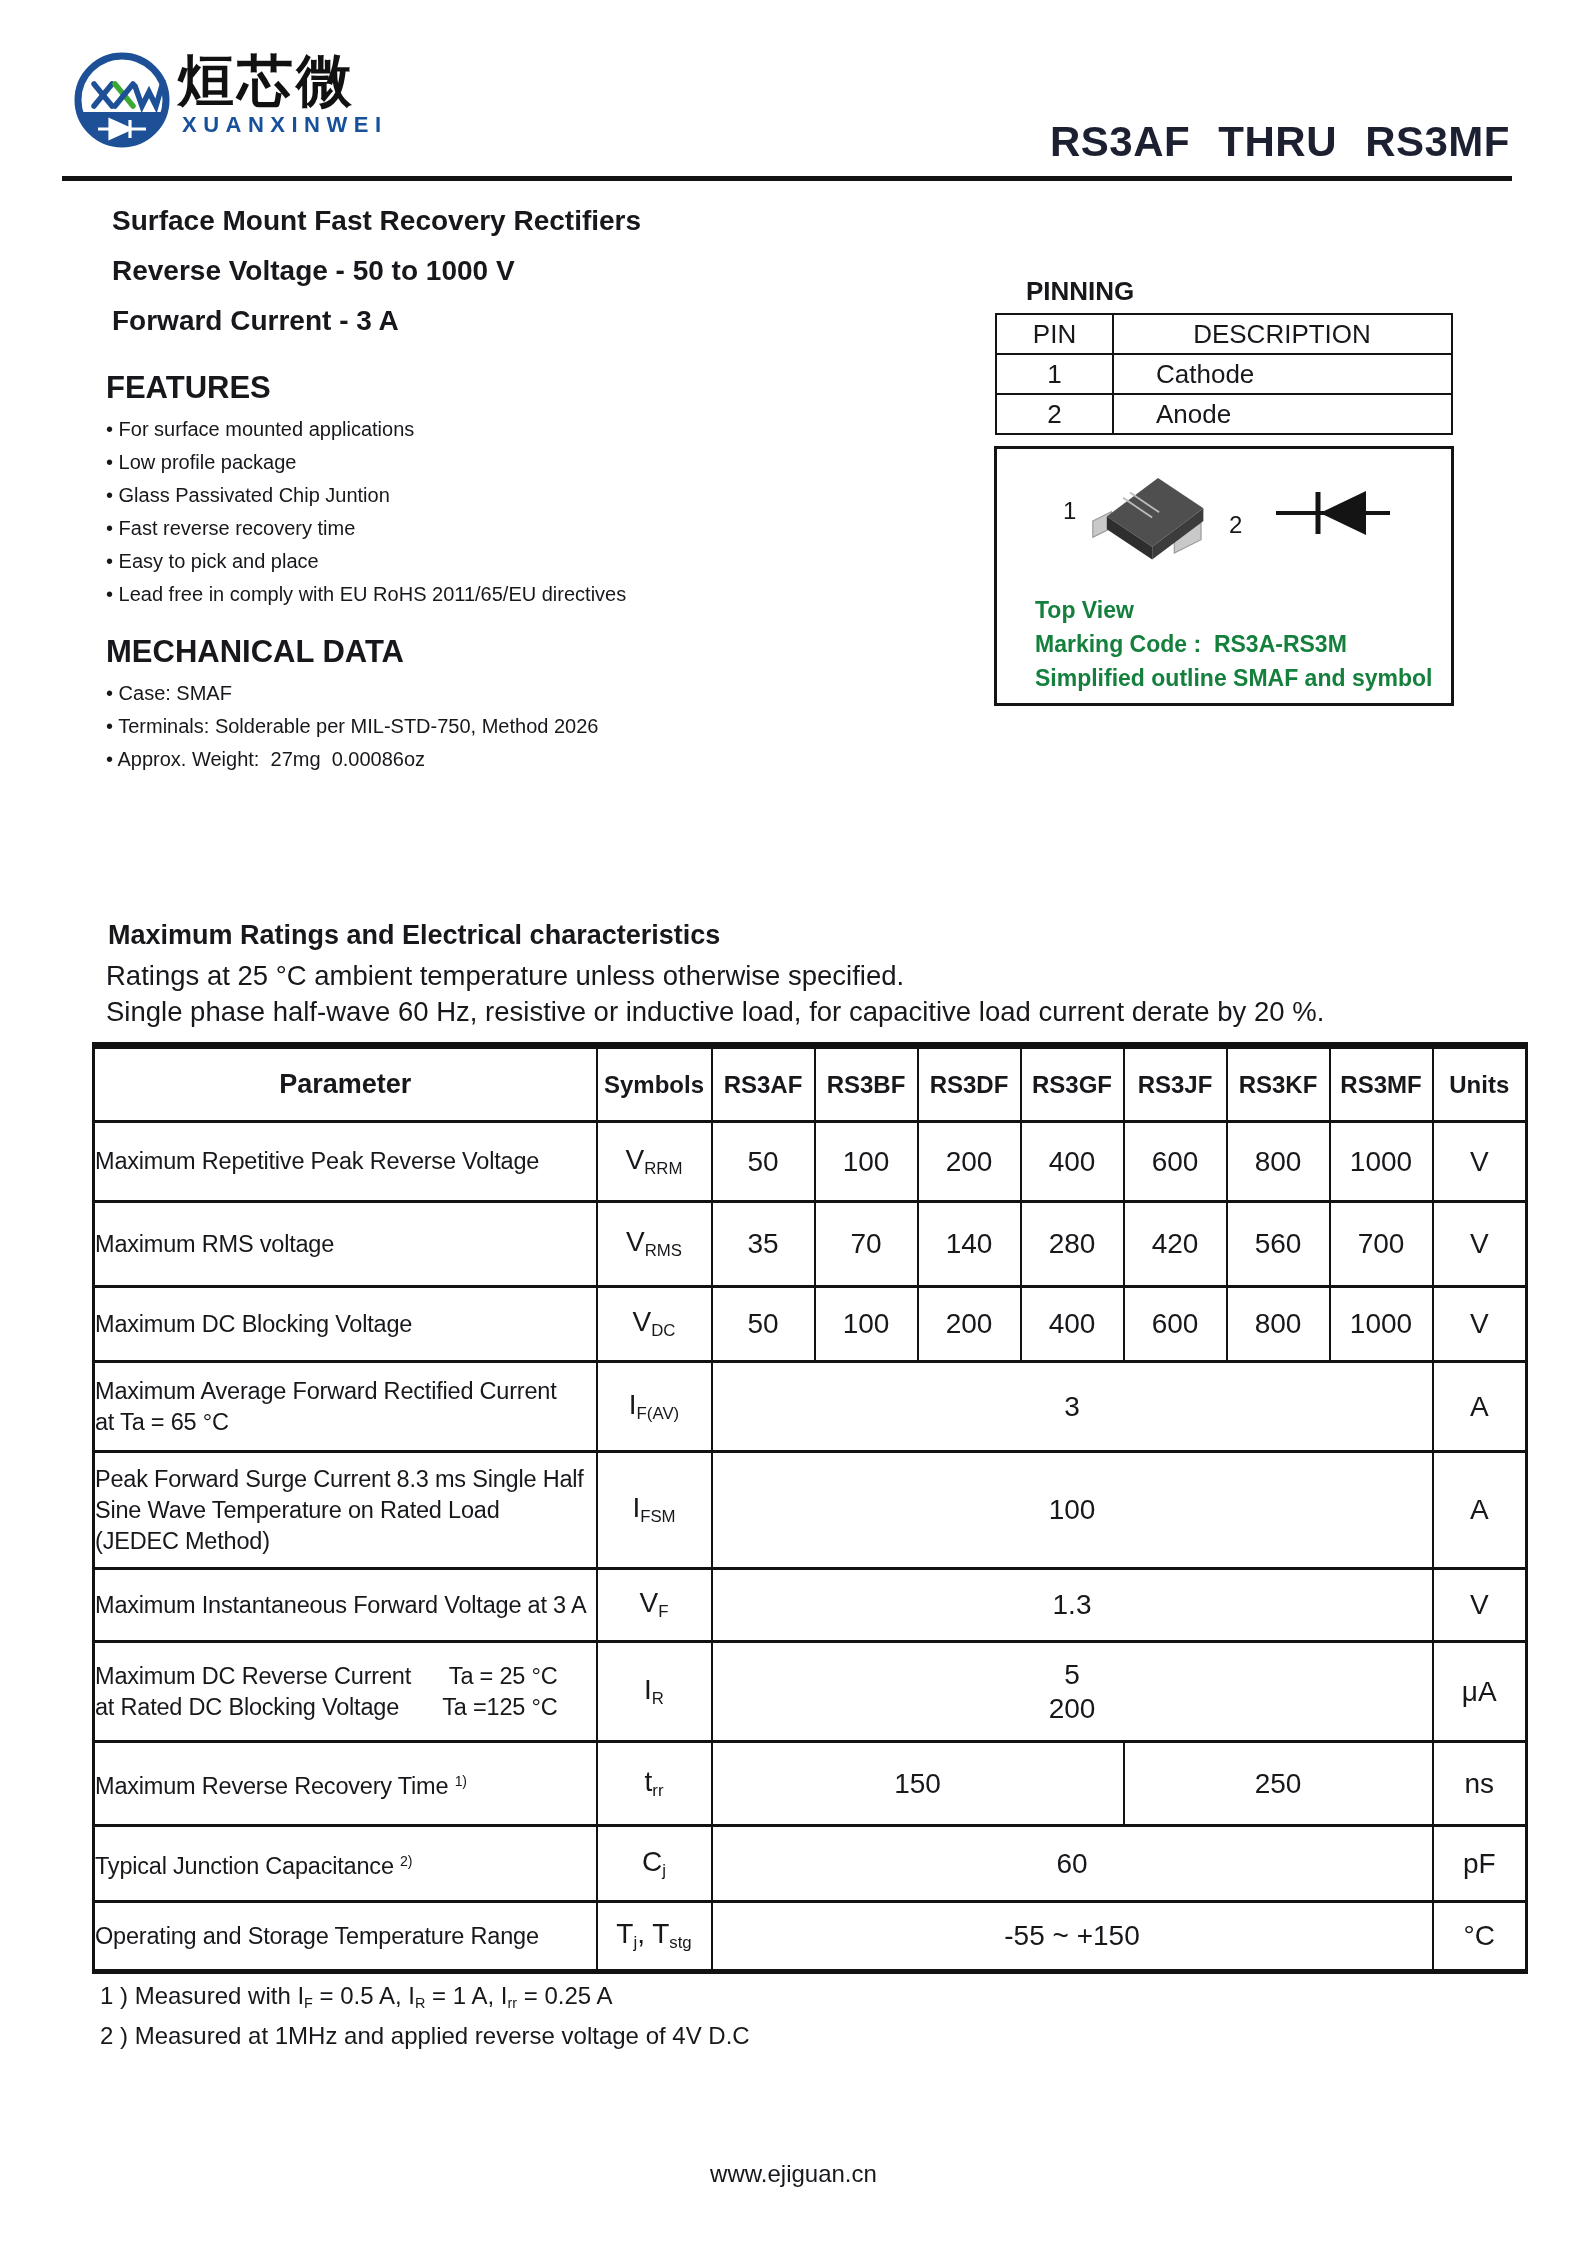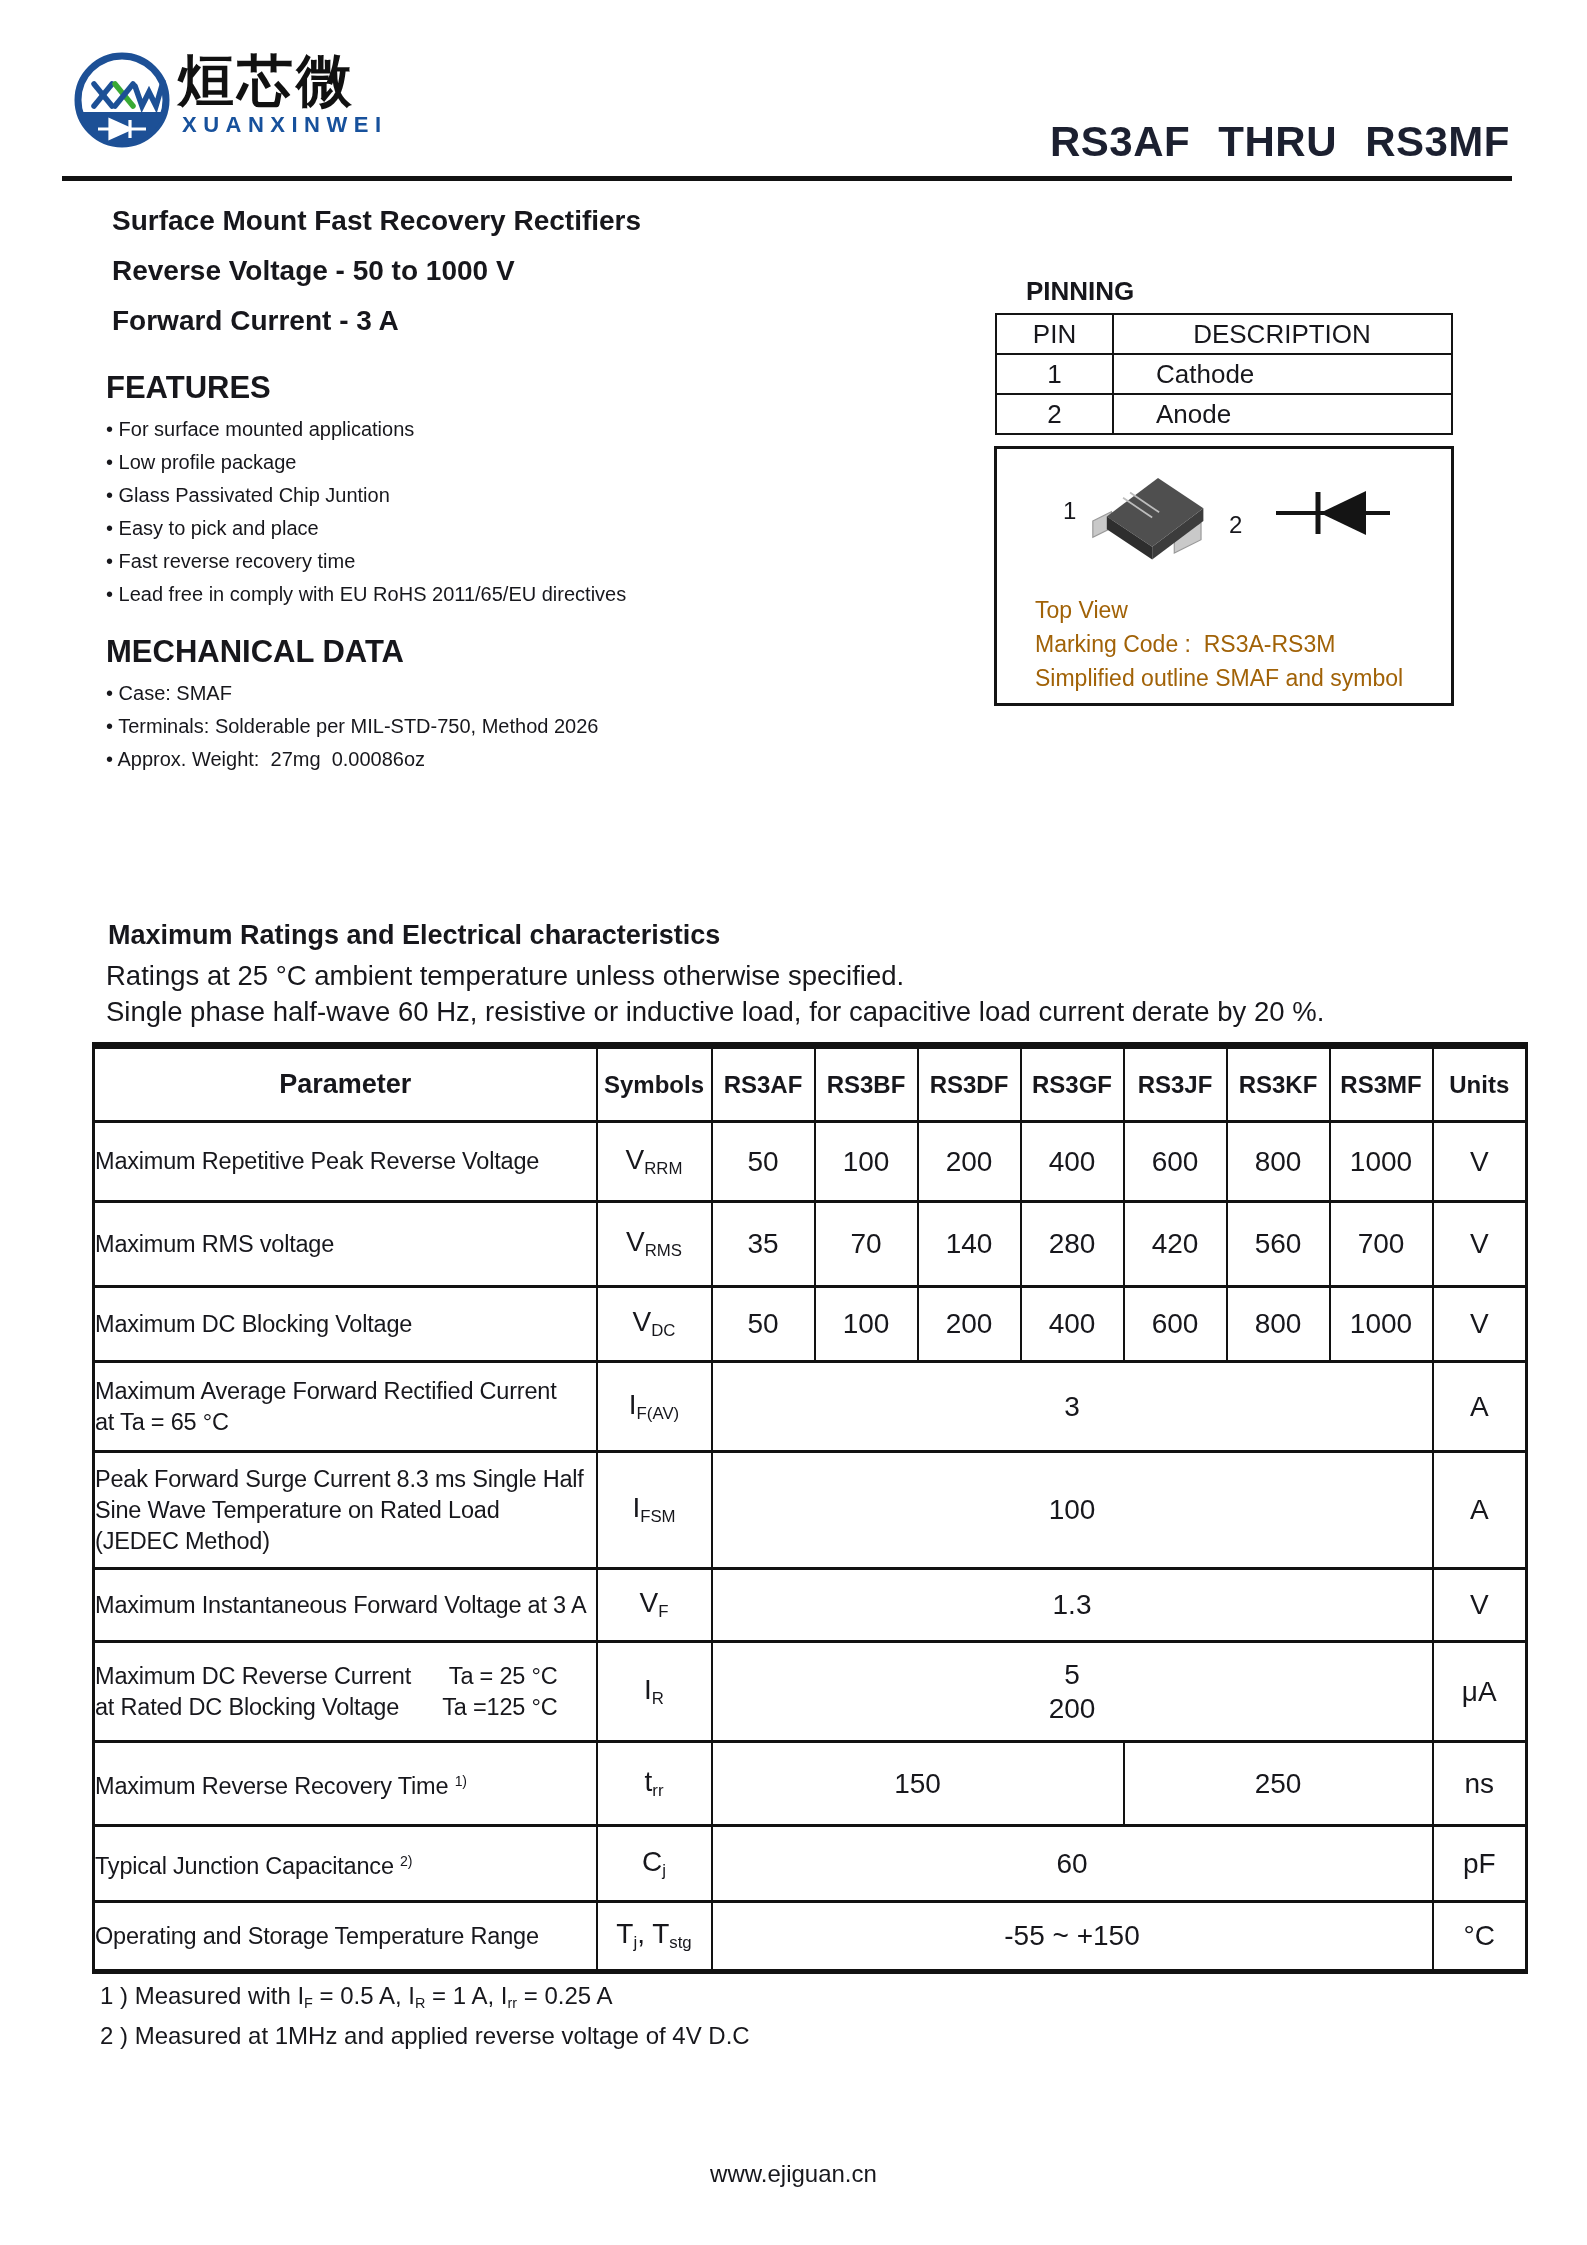--- a/index.html
+++ b/index.html
@@ -34,21 +34,21 @@
   .pin-col { width:113px; text-align:center; }
   .desc-col { padding-left:42px; }
   .desc-col.hd { text-align:center; padding-left:0; }
 
   
   .pkg-box { position:absolute; left:994px; top:446px; width:460px; height:260px; border:3px solid #141414; box-sizing:border-box; }
   .pkg-pin1 { position:absolute; left:66px; top:48px; font-size:24px; }
   .pkg-pin2 { position:absolute; left:232px; top:62px; font-size:24px; }
   .pkg-svg  { position:absolute; left:90px; top:18px; width:128px; height:100px; }
   .diode-svg { position:absolute; left:277px; top:40px; width:118px; height:48px; }
-  .pkg-text { position:absolute; left:38px; font-size:23px; color:#a16207; white-space:pre; }
+  .pkg-text { position:absolute; left:38px; font-size:23px; color:#15803d; white-space:pre;font-weight:bold; }
   .pkg-t1 { top:148px; } .pkg-t2 { top:182px; } .pkg-t3 { top:216px; }
 
   
   .ratings-title { position:absolute; left:108px; top:920px; font-size:27px; font-weight:bold; }
   .ratings-note1 { position:absolute; left:106px; top:960px; font-size:27.5px; }
   .ratings-note2 { position:absolute; left:106px; top:996px; font-size:27.5px; }
 
   
   .main-table {
     position:absolute; left:92px; top:1042px; width:1433px;
@@ -108,22 +108,22 @@
     <div class="intro-line">Reverse Voltage - 50 to 1000 V</div>
     <div class="intro-line">Forward Current - 3 A</div>
   </div>
 
   <div class="features">
     <h3 class="sec-title">FEATURES</h3>
     <ul class="blist">
         <li>For surface mounted applications</li>
         <li>Low profile package</li>
         <li>Glass Passivated Chip Juntion</li>
+        <li>Fast reverse recovery time</li>
         <li>Easy to pick and place</li>
-        <li>Fast reverse recovery time</li>
         <li>Lead free in comply with EU RoHS 2011/65/EU directives</li>
       </ul>
   </div>
 
   <div class="mech">
     <h3 class="sec-title">MECHANICAL DATA</h3>
     <ul class="blist">
         <li>Case: SMAF</li>
         <li>Terminals: Solderable per MIL-STD-750, Method 2026</li>
         <li>Approx. Weight:  27mg  0.00086oz</li>

